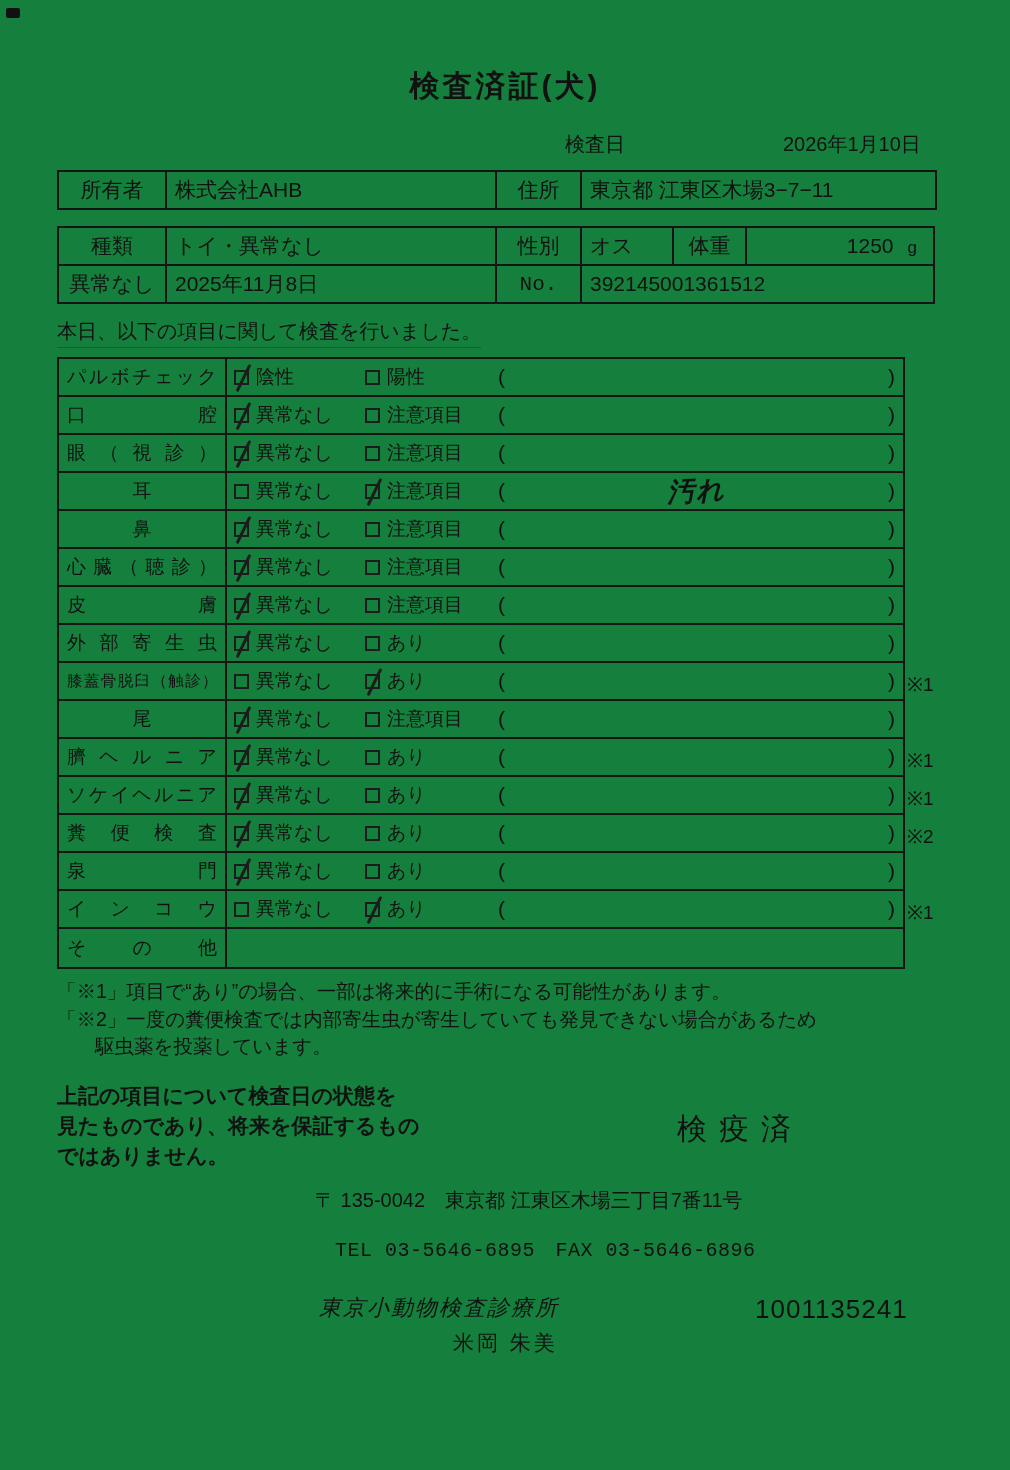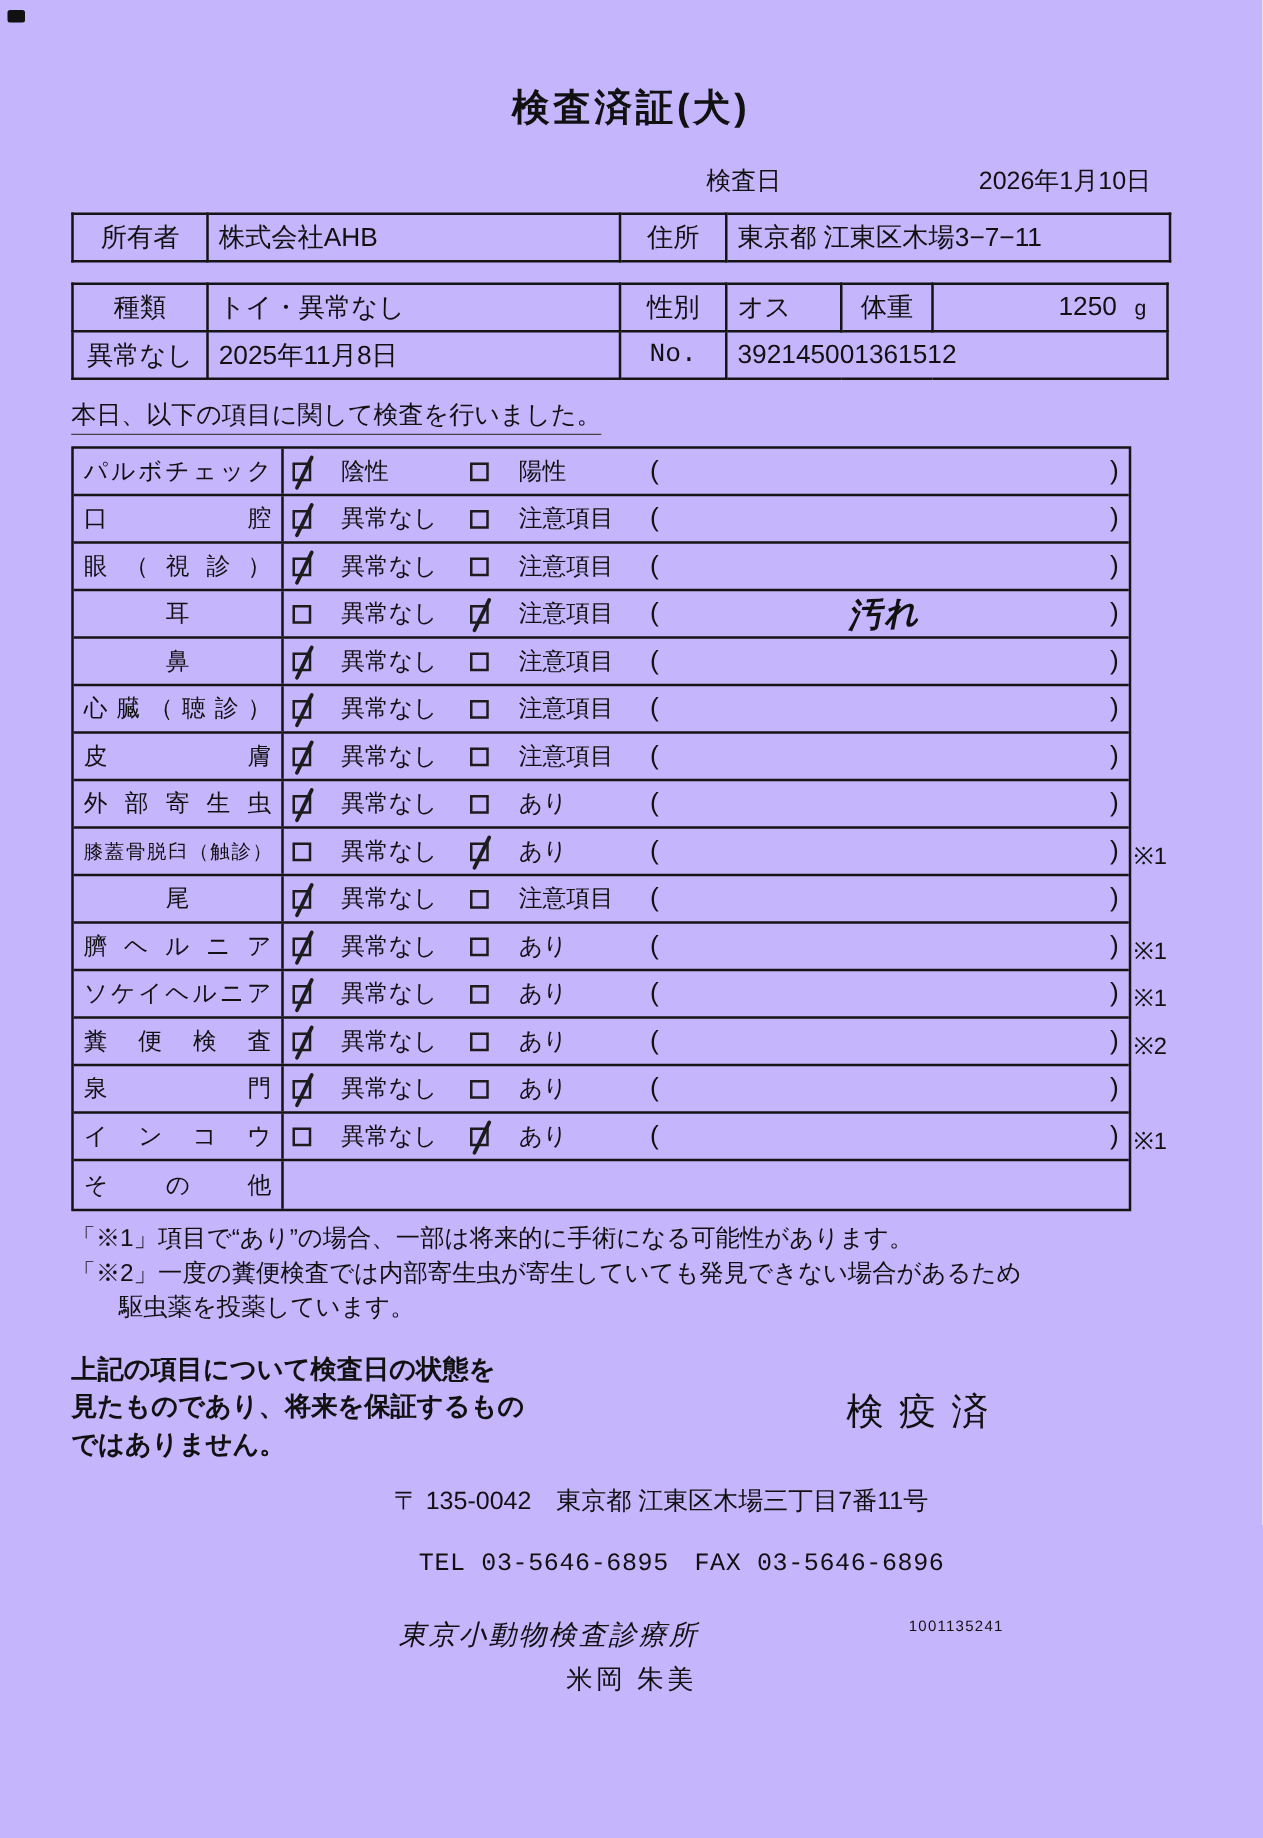--- a/index.html
+++ b/index.html
@@ -1,18 +1,18 @@
 <!DOCTYPE html>
 <html><head>
 <meta charset="utf-8">
 <style>
   * { margin:0; padding:0; box-sizing:border-box; }
   html,body { background:#ffffff; }
   body { font-family:"Liberation Sans", sans-serif; color:#111; }
-  .page { position:relative; width:1010px; height:1470px; background:#c4b5fd; overflow:hidden; }
+  .page { position:relative; width:1010px; height:1470px; background:#15803d; overflow:hidden; }
   .artifact { position:absolute; left:6px; top:8px; width:14px; height:10px; background:#111; border-radius:2px; }
   .content { padding:66px 57px 0 57px; }
 
   .doc-title { text-align:center; font-size:30px; font-weight:600; letter-spacing:3px; }
 
   .date-row { display:flex; margin-top:24px; font-size:20px; align-items:baseline; }
   .date-label { margin-left:508px; }
   .date-value { margin-left:158px; }
 
   table.info-table { border-collapse:collapse; width:878px; table-layout:fixed; }
@@ -29,40 +29,40 @@
   .intro span { display:inline-block; border-bottom:1px solid #444; padding-bottom:2px; }
 
   .insp-table { margin-top:9px; width:848px; border:2px solid #151515; }
   .insp-row { position:relative; display:flex; height:38px; border-bottom:2px solid #151515; align-items:stretch; }
   .insp-row:last-child { border-bottom:none; }
   .name-cell { width:168px; border-right:2px solid #151515; display:flex; align-items:center; padding:0 8px; }
   .name-flex { flex:1; display:flex; justify-content:space-between; font-size:19px; }
   .name-flex.single { justify-content:center; }
   .name-flex.tight { font-size:15.5px; letter-spacing:-0.5px; }
   .body-cell { flex:1; display:flex; align-items:center; padding-left:7px; }
-  .opt { width:142px; display:flex; align-items:center; gap:24px; font-size:19px; }
+  .opt { width:131px; display:flex; align-items:center; gap:7px; font-size:19px; }
   .opt-label { white-space:nowrap; }
   .cb { position:relative; width:15px; height:15px; border:2px solid #1c1c1c; flex:none; }
   .cb.checked::after { content:""; position:absolute; left:6px; top:-9px; width:2.6px; height:30px; background:#1c1c1c; transform:rotate(26deg); border-radius:2px; }
   .paren-area { flex:1; display:flex; justify-content:space-between; align-items:center; padding:0 8px 0 2px; font-size:21px; }
   .hand-note { font-size:27px; font-weight:bold; font-style:italic; transform:rotate(-3deg); letter-spacing:2px; }
   .ref-mark { position:absolute; right:-42px; top:8px; width:38px; font-size:19px; color:#111; }
 
   .footnotes { margin-top:9px; font-size:19.5px; line-height:1.42; }
   .footnote-cont { padding-left:38px; }
 
   .bottom-row { display:flex; margin-top:20px; align-items:flex-start; }
   .disclaimer { font-size:21px; font-weight:bold; line-height:1.42; width:420px; }
   .stamp { margin-left:200px; margin-top:28px; font-size:30px; letter-spacing:12px; font-weight:500; white-space:nowrap; }
 
   .postal-line { margin-top:16px; margin-left:258px; display:flex; gap:20px; font-size:20px; }
   .tel-line { margin-top:22px; margin-left:278px; font-size:20px; font-family:"Liberation Mono", monospace; letter-spacing:0.5px; }
   .clinic-name { margin-top:30px; margin-left:262px; font-size:22px; letter-spacing:2px;font-style:italic; }
   .clinic-person { margin-top:6px; margin-left:396px; font-size:21px; letter-spacing:3px; }
-  .doc-number { position:absolute; left:727px; top:1294px; font-size:12px; letter-spacing:1px; }
+  .doc-number { position:absolute; left:755px; top:1294px; font-size:26px; letter-spacing:1px; }
 </style>
 </head>
 <body>
 
 <div class="page">
   <div class="artifact"></div>
   <div class="content">
 
     <h1 class="doc-title">検査済証(犬)</h1>
 

